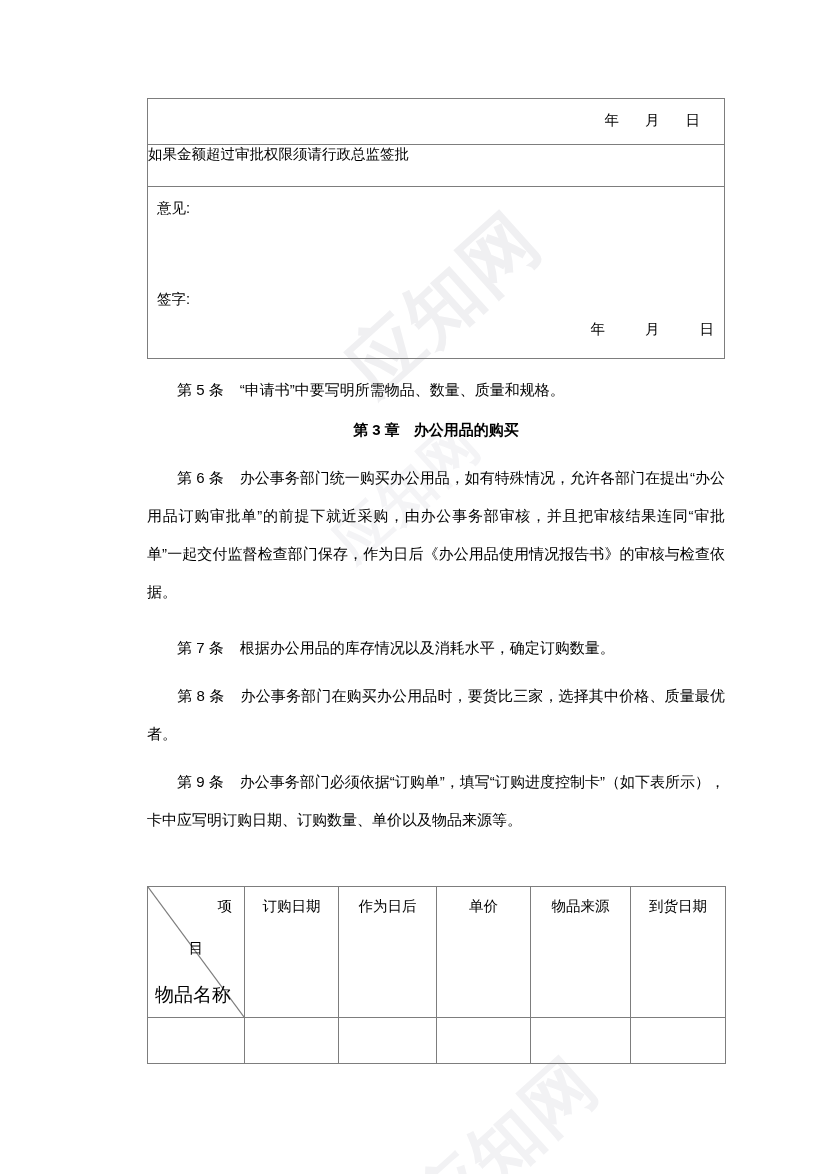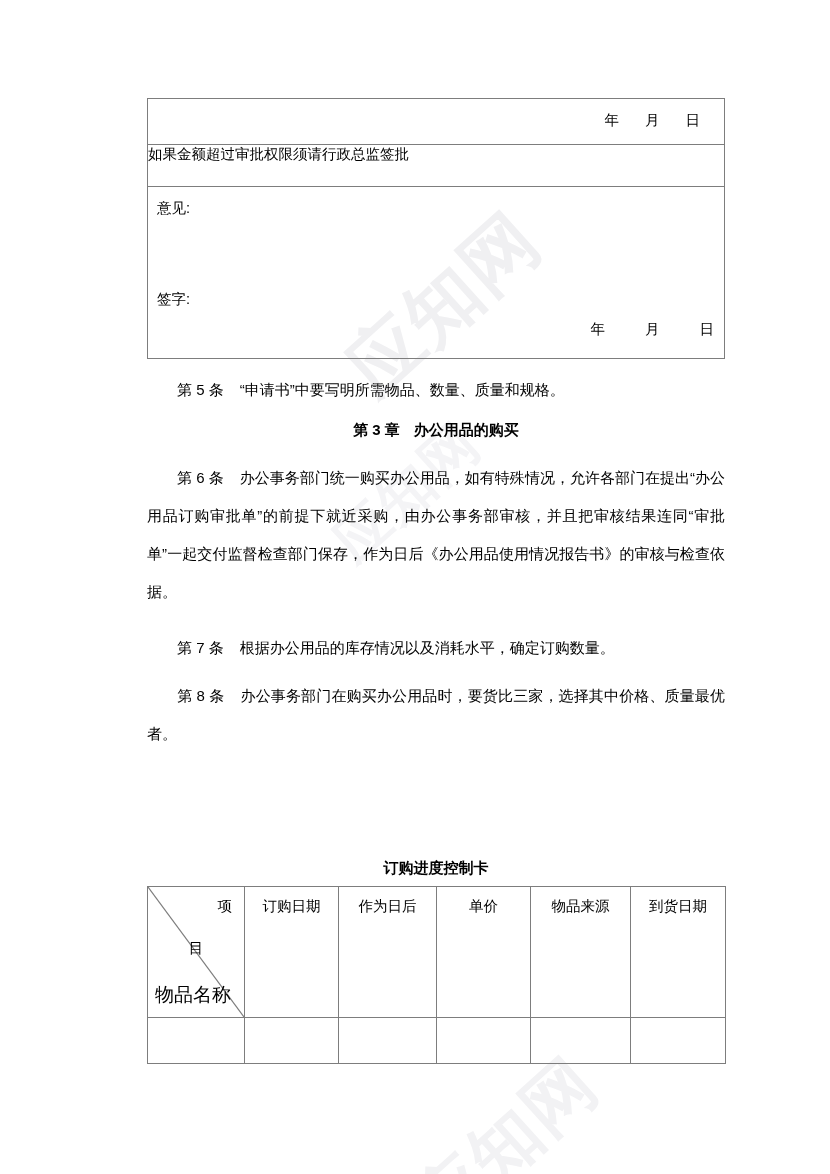--- a/index.html
+++ b/index.html
@@ -274,22 +274,24 @@
     </div>
 
     <div class="para p-art7">
       <span class="indent"></span><span>第 7 条</span><span class="gap"></span><span>根据办公用品的库存情况以及消耗水平，确定订购数量。</span>
     </div>
 
     <div class="para p-art8">
       <span class="indent"></span><span>第 8 条</span><span class="gap"></span><span>办公事务部门在购买办公用品时，要货比三家，选择其中价格、质量最优者。</span>
     </div>
 
-
-    <div class="card-title">订购进度控制卡</div>
+    <div class="para p-art9">
+      <span class="indent"></span><span>第 9 条</span><span class="gap"></span><span>办公事务部门必须依据“订购单”，填写“订购进度控制卡”（如下表所示），卡中应写明订购日期、订购数量、单价以及物品来源等。</span>
+    </div>
+
 
     <table class="order-table">
       <colgroup>
         <col style="width:97px">
         <col style="width:94px">
         <col style="width:98px">
         <col style="width:94px">
         <col style="width:100px">
         <col style="width:95px">
       </colgroup>

